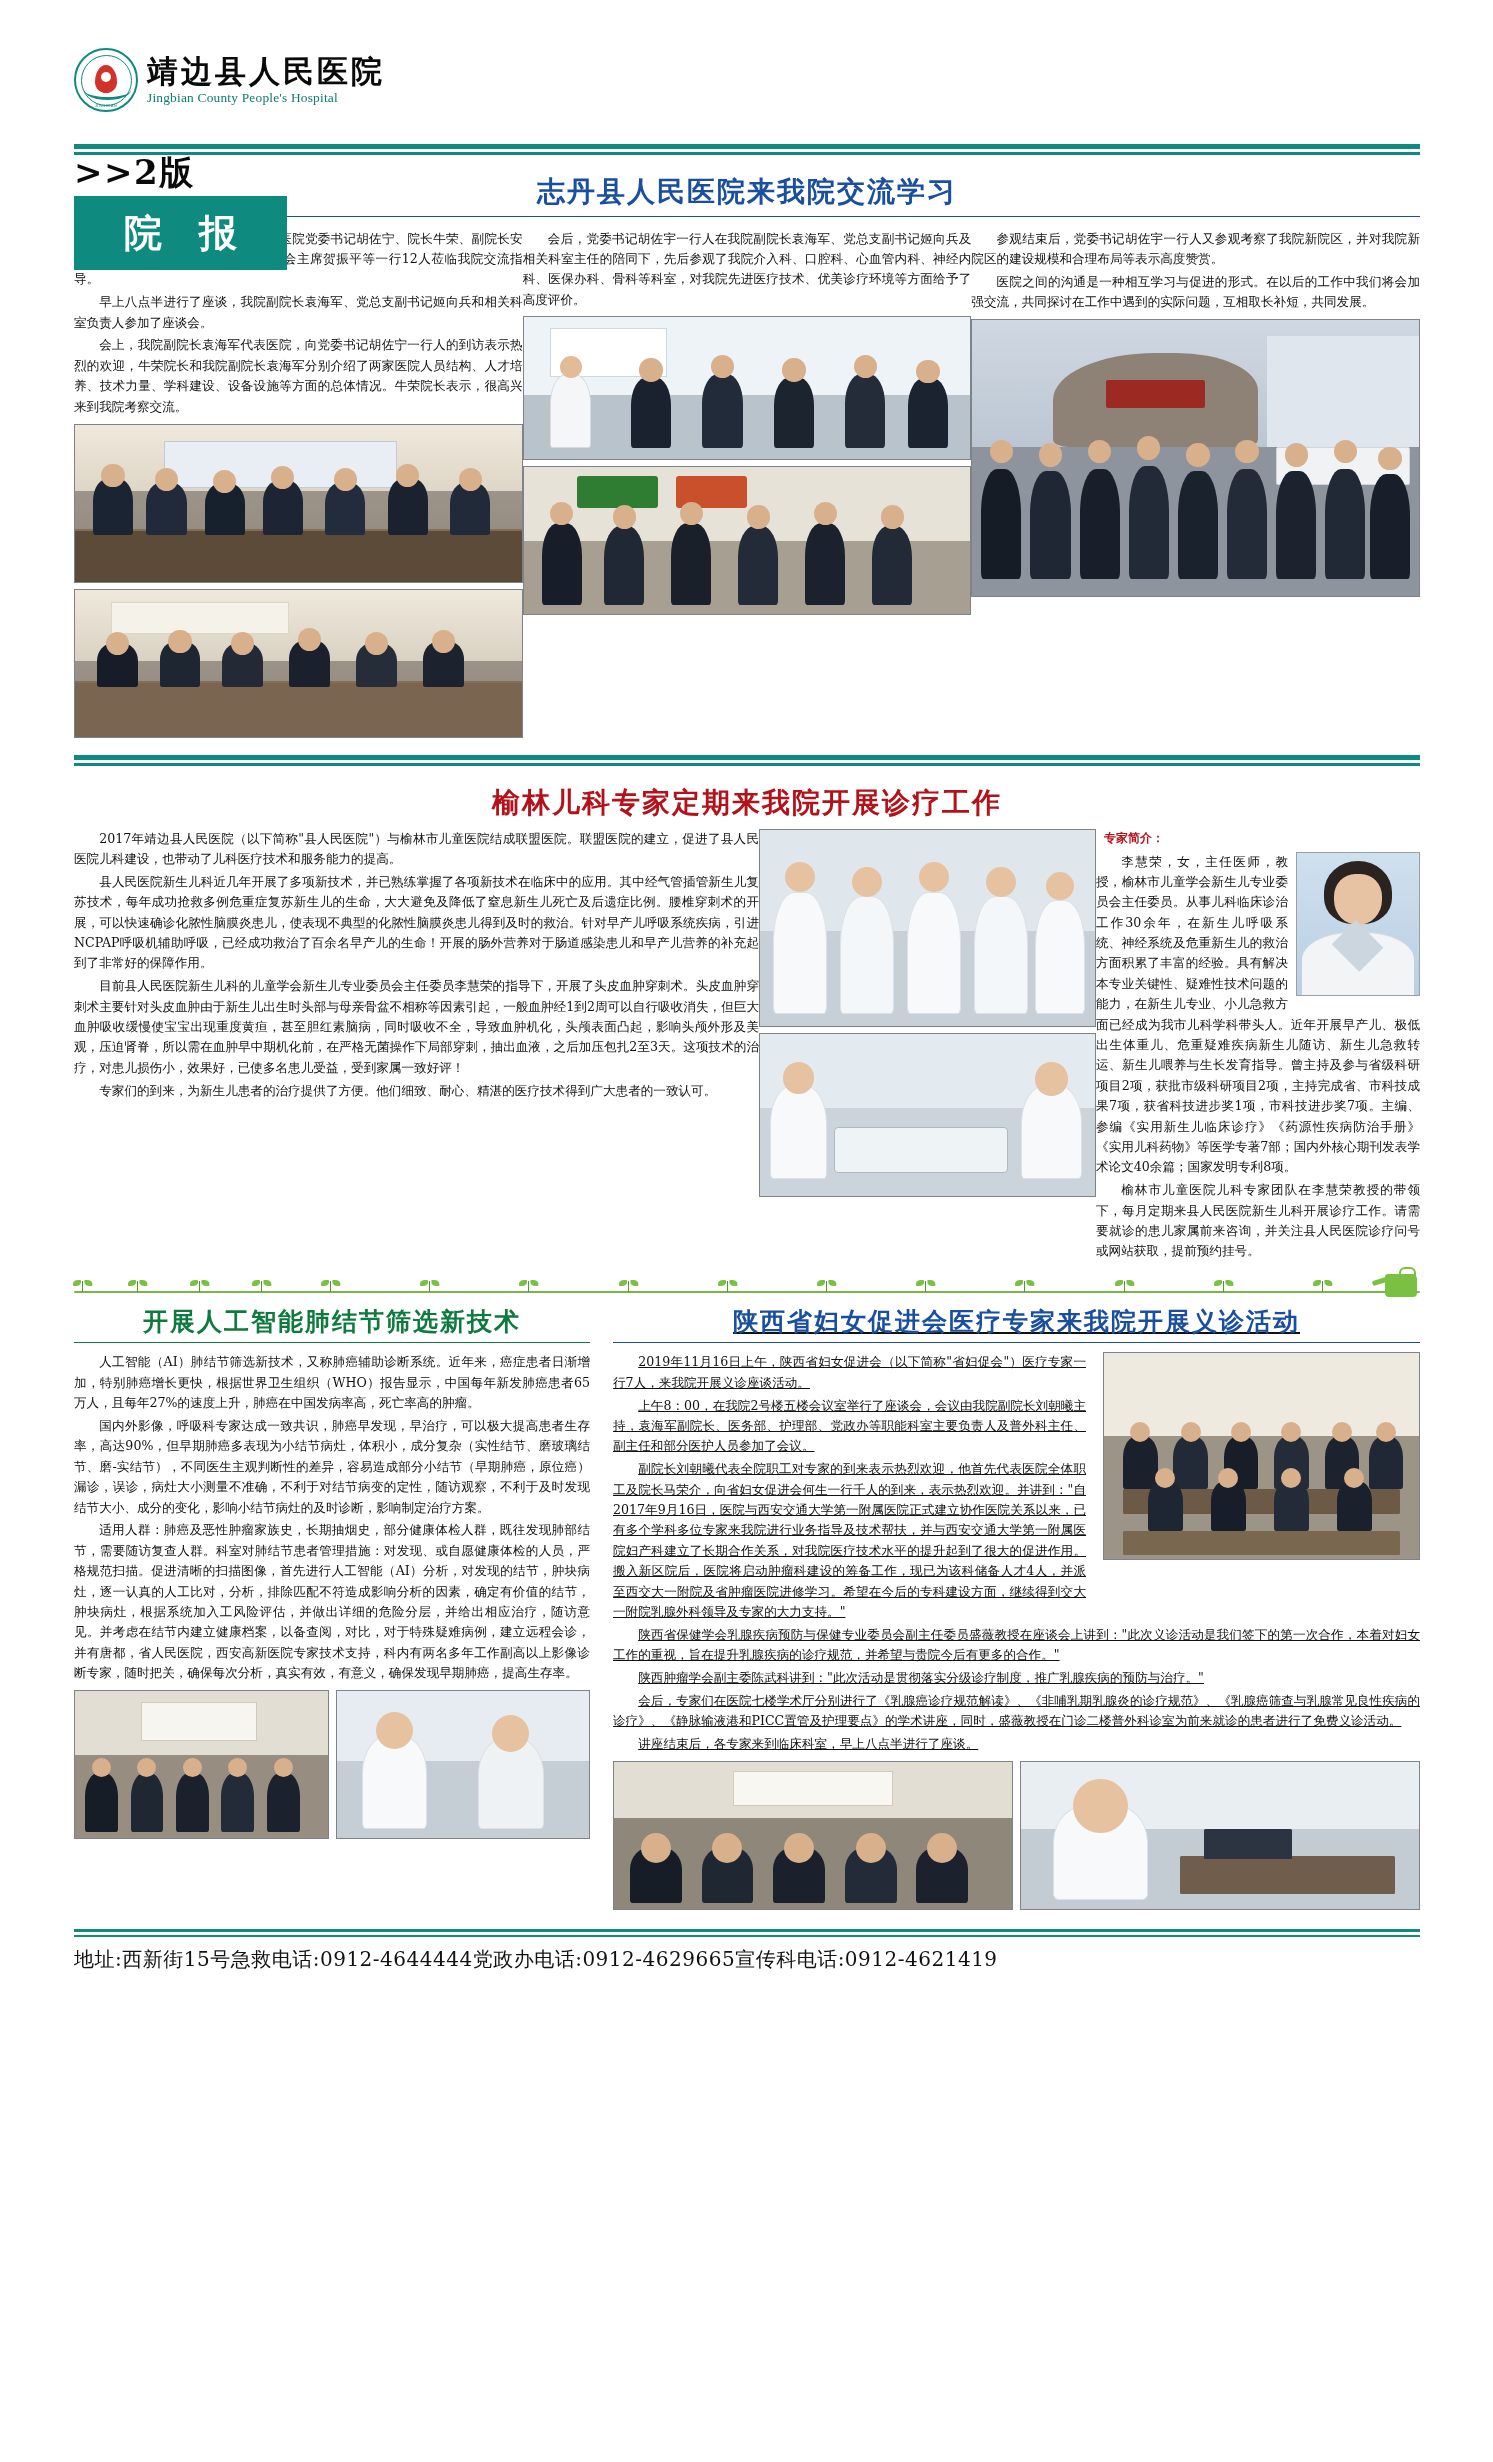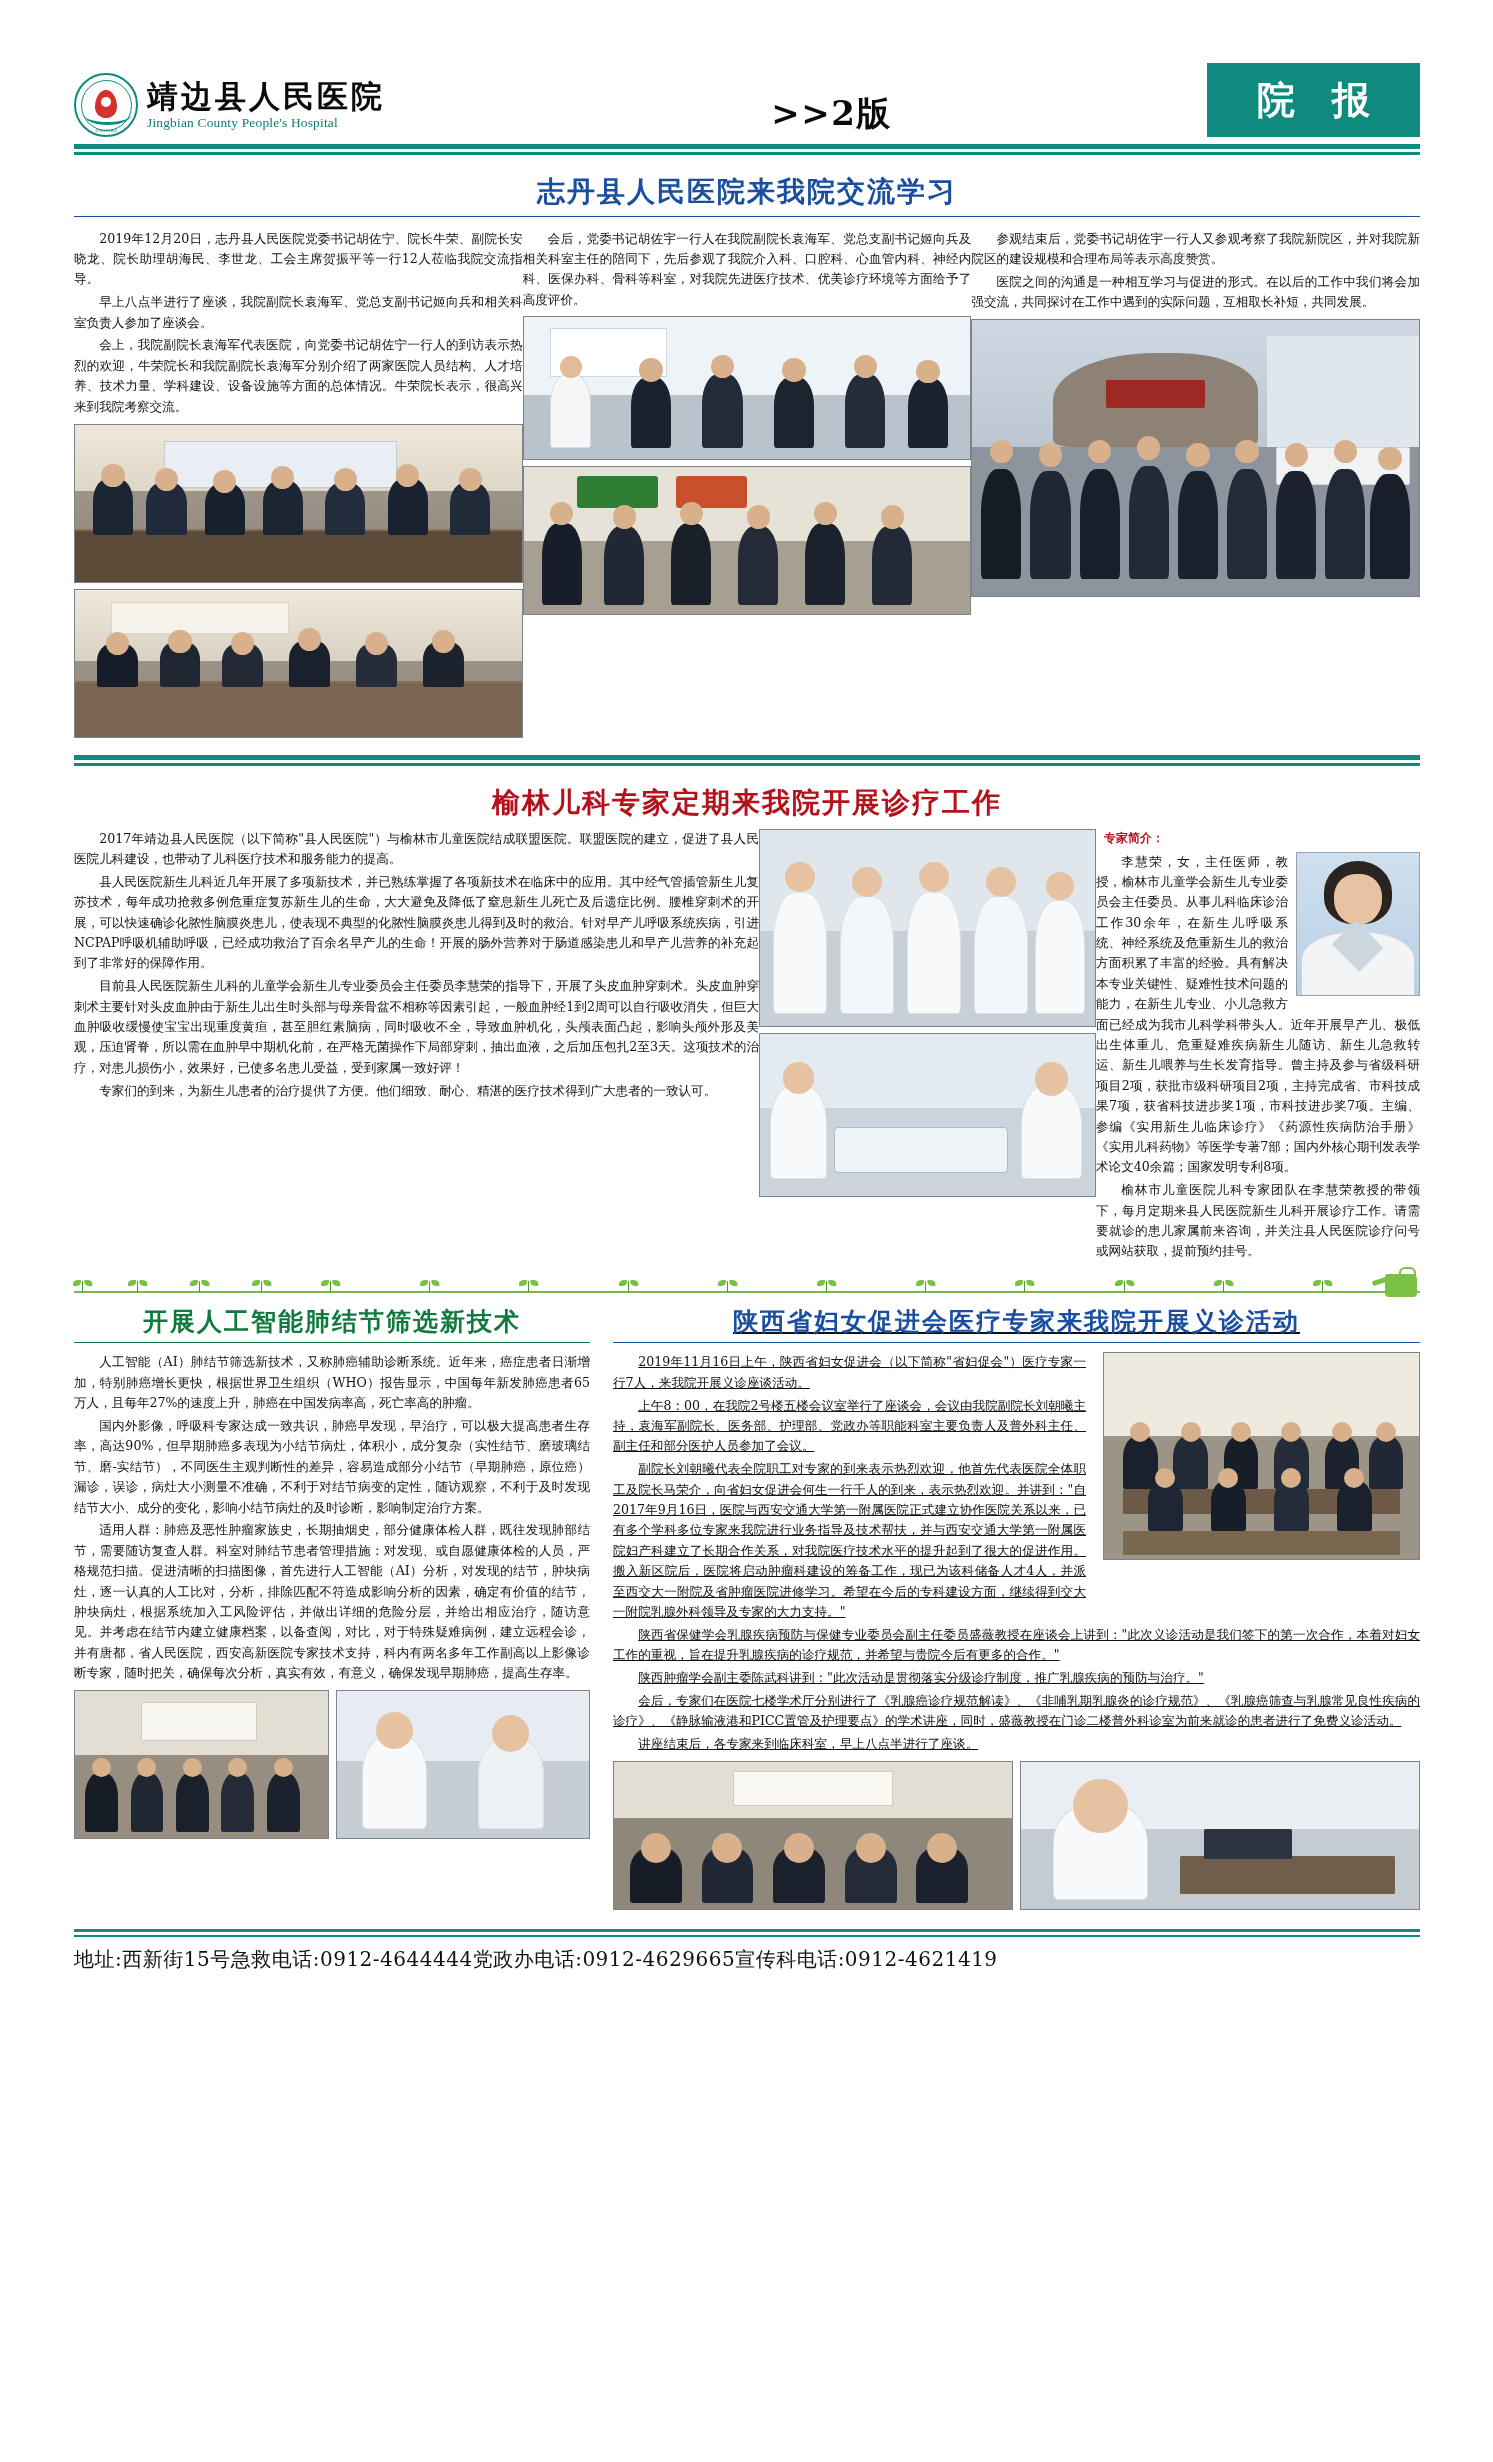--- a/index.html
+++ b/index.html
@@ -18,21 +18,22 @@
     padding: 0;
     overflow: hidden;
   }
 
   
   .masthead {
     position: relative;
     margin: 48px 74px 0 74px;
     height: 89px;
     display: flex;
-    align-items: flex-end;
+    align-items: flex-start;
+    flex-direction: column;
   }
   .logo-block {
     display: flex;
     align-items: center;
     gap: 9px;
     width: 382px;
   }
   .logo-mark {
     width: 64px; height: 64px;
     border-radius: 50%;

